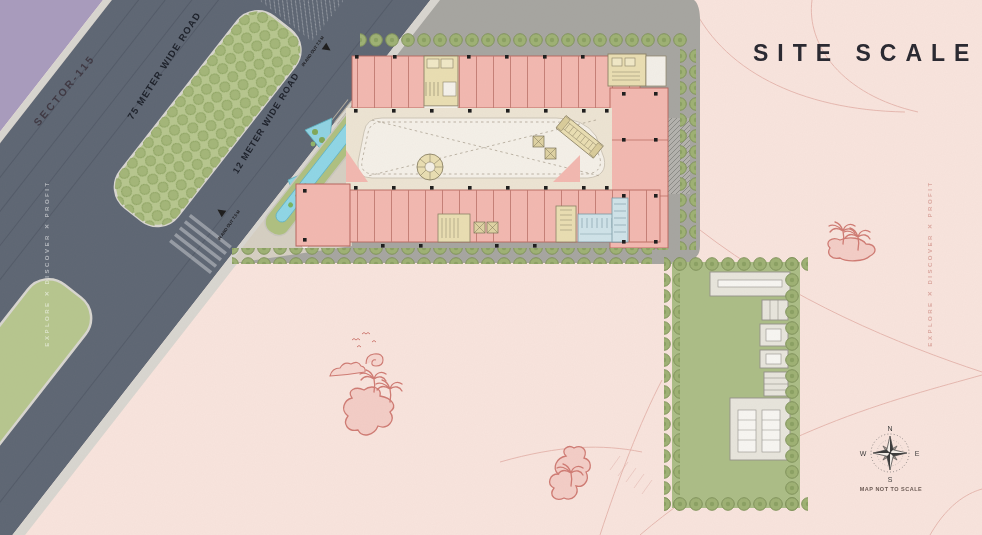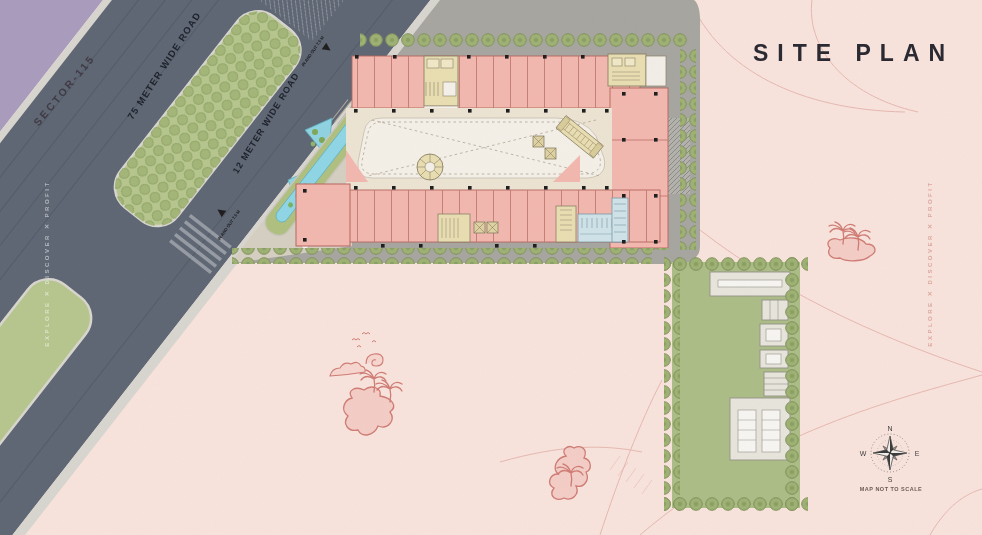--- a/index.html
+++ b/index.html
@@ -334,21 +334,21 @@
     <circle r="1.3" fill="#3a3a3a"></circle>
     <text x="0" y="-22" text-anchor="middle" font-size="7" fill="#3c3c3c">N</text>
     <text x="27" y="2.5" text-anchor="middle" font-size="7" fill="#3c3c3c">E</text>
     <text x="0" y="29" text-anchor="middle" font-size="7" fill="#3c3c3c">S</text>
     <text x="-27" y="2.5" text-anchor="middle" font-size="7" fill="#3c3c3c">W</text>
   </g>
 
   <rect x="0" y="0" width="982" height="535" filter="url(#grain)"></rect>
 </svg>
 
-<div class="lbl title">SITE PLAN</div>
+<div class="lbl title">SITE SCALE</div>
 <div class="lbl sector">SECTOR-115</div>
 <div class="lbl road75">75 METER WIDE ROAD</div>
 <div class="lbl road12">12 METER WIDE ROAD</div>
 <div class="lbl wm wm-left">EXPLORE ✕ DISCOVER ✕ PROFIT</div>
 <div class="lbl wm wm-right">EXPLORE ✕ DISCOVER ✕ PROFIT</div>
 <div class="lbl scale-note">MAP NOT TO SCALE</div>
 
 </div>
 
 </body></html>

